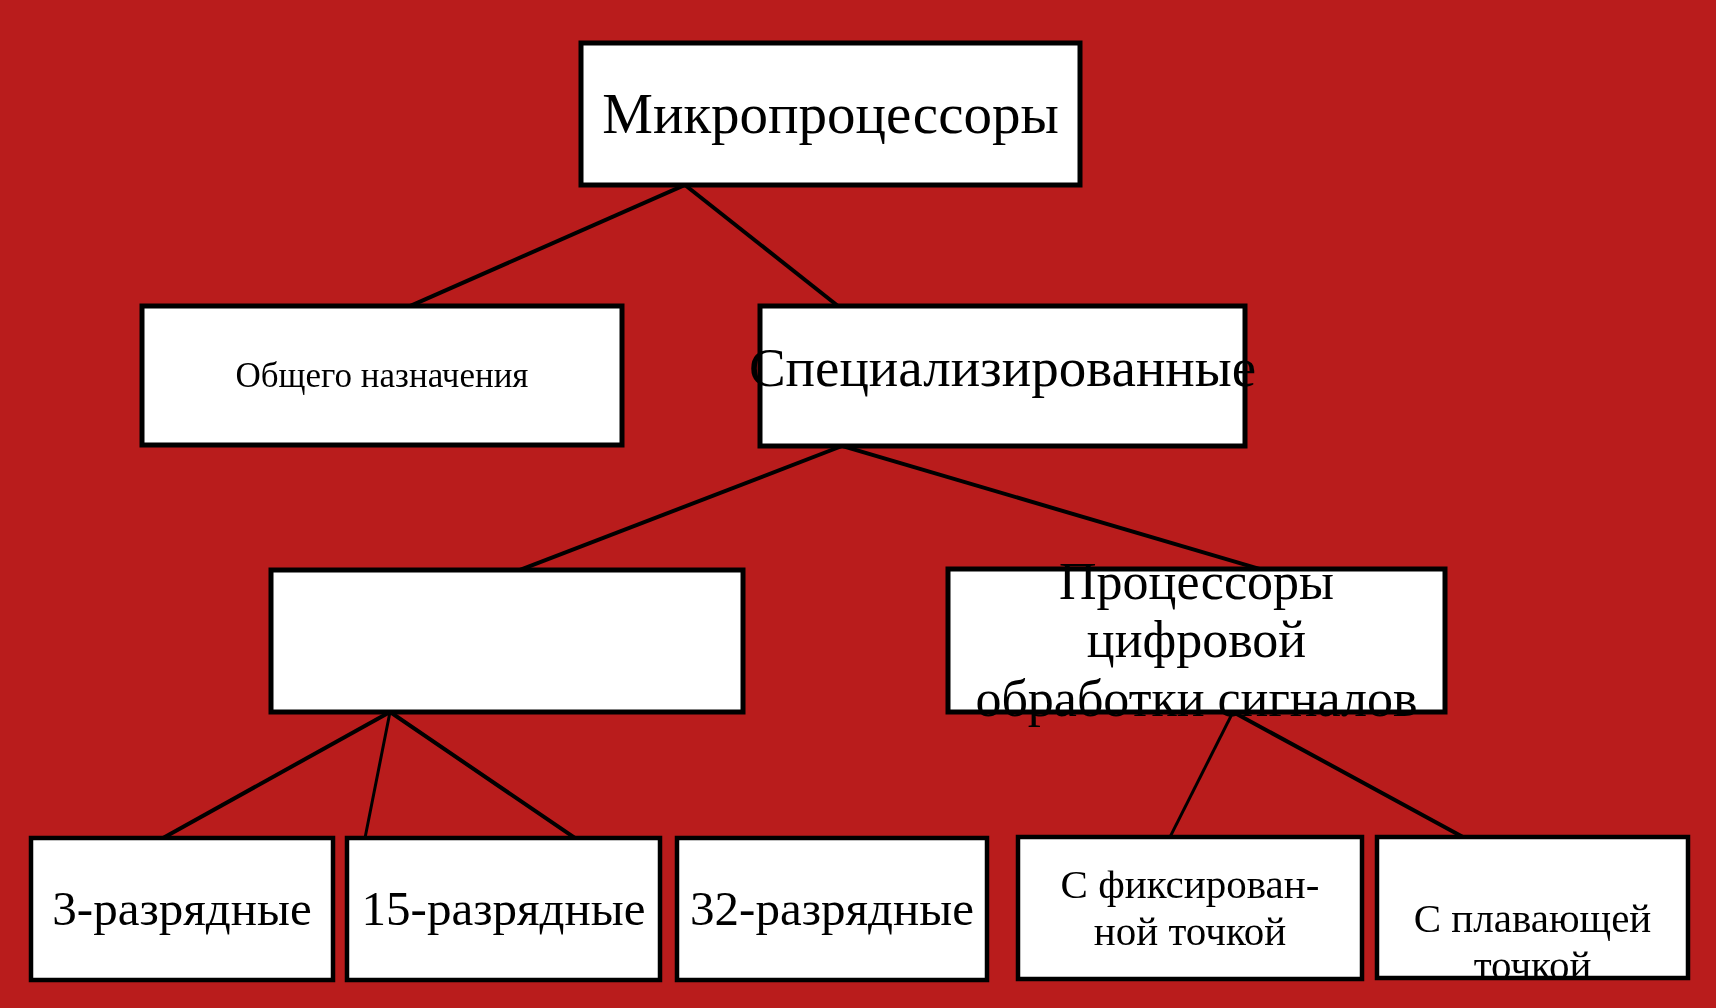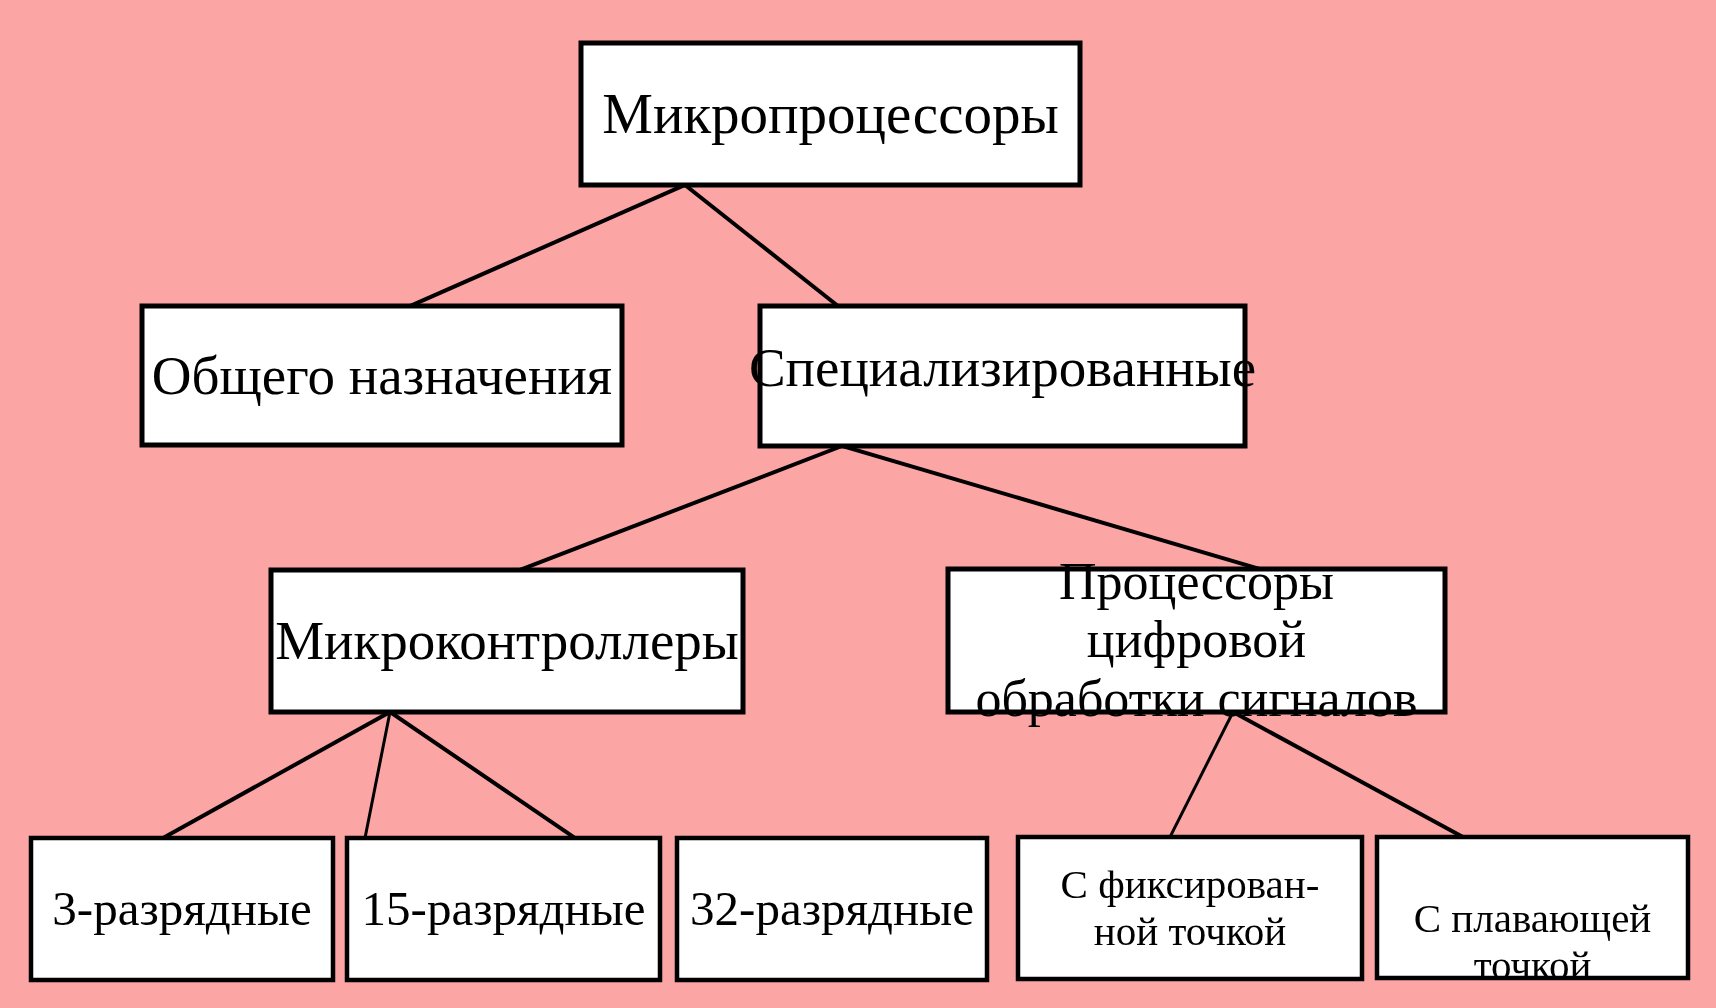--- a/index.html
+++ b/index.html
@@ -10,21 +10,21 @@
   body {
     width: 1716px;
     height: 1008px;
     font-family: "Liberation Serif", "DejaVu Serif", serif;
     overflow: hidden;
   }
   #diagram-root {
     position: relative;
     width: 1716px;
     height: 1008px;
-    background: #fca5a5;
+    background: #b91c1c;
   }
   svg.diagram-svg {
     position: absolute;
     left: 0;
     top: 0;
     width: 1716px;
     height: 1008px;
     display: block;
   }
   .node-box {
@@ -52,21 +52,21 @@
     text-align: center;
     color: #000000;
     font-family: "Liberation Serif", "DejaVu Serif", serif;
     font-weight: 400;
     line-height: 1.12;
     white-space: pre-line;
     pointer-events: none;
     user-select: none;
   }
   .lbl-root      { font-size: 57px; }
-  .lbl-general   { font-size: 55px; }
+  .lbl-general   { font-size: 35px; }
   .lbl-special   { font-size: 55px; }
   .lbl-mcu       { font-size: 55px; }
   .lbl-dsp       { font-size: 52px; }
   .lbl-leaf      { font-size: 49px; }
   .lbl-leaf-two  { font-size: 41px; line-height: 1.14; }
 </style>
 </head>
 <body>
 
 <div id="diagram-root">
@@ -97,21 +97,20 @@
       <rect class="node-box thin" x="1377" y="837" width="311" height="141"></rect>
     </g>
   </svg>
 
   <div class="node-label lbl-root" style="left:581px; top:43px; width:499px; height:142px;">Микропроцессоры</div>
 
   <div class="node-label lbl-general" style="left:142px; top:306px; width:480px; height:139px;">Общего назначения</div>
 
   <div class="node-label lbl-special" style="left:760px; top:298px; width:485px; height:140px;">Специализированные</div>
 
-  <div class="node-label lbl-mcu" style="left:271px; top:570px; width:472px; height:142px;">Микроконтроллеры</div>
 
   <div class="node-label lbl-dsp" style="left:948px; top:569px; width:497px; height:143px;">Процессоры цифровой
 обработки сигналов</div>
 
   <div class="node-label lbl-leaf" style="left:31px; top:838px; width:302px; height:142px;">3-разрядные</div>
 
   <div class="node-label lbl-leaf" style="left:347px; top:838px; width:313px; height:142px;">15-разрядные</div>
 
   <div class="node-label lbl-leaf" style="left:677px; top:838px; width:310px; height:142px;">32-разрядные</div>
 

